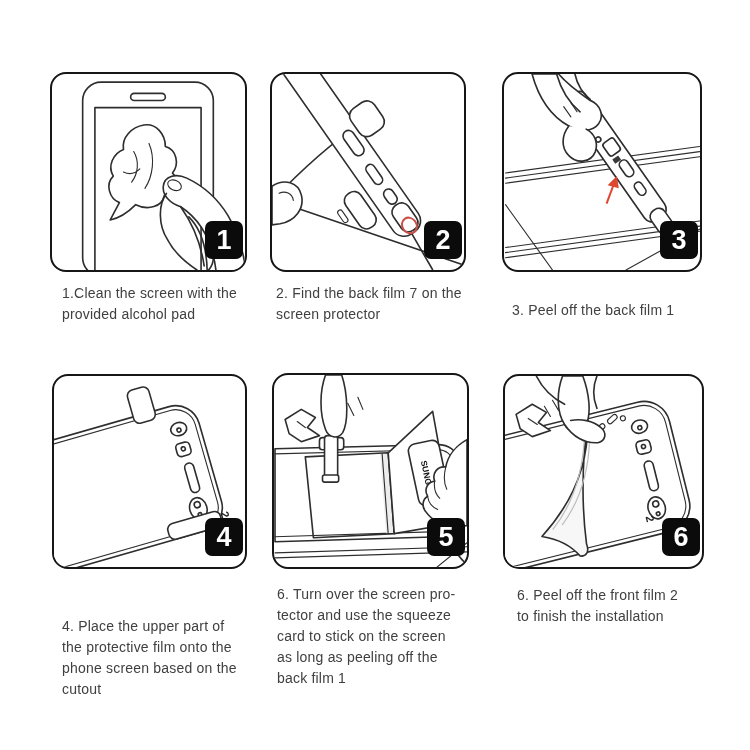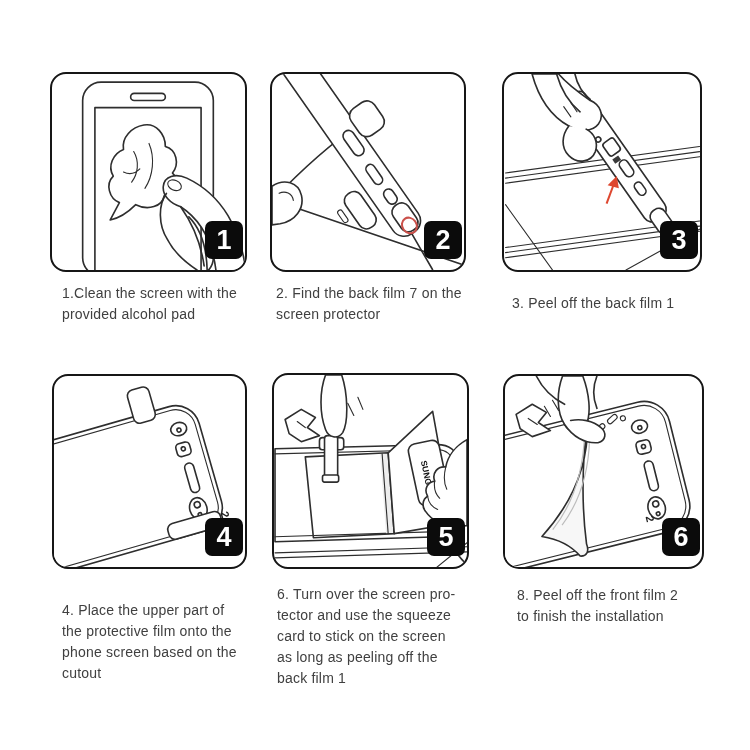--- a/index.html
+++ b/index.html
@@ -205,26 +205,26 @@
         <path class="s thin" d="M20,42 L29,48"></path>
       </g>
     </svg>
     <div class="badge">6</div>
   </div>
 
   <div class="caption" style="left:62px;top:283px">1.Clean the screen with the
 provided alcohol pad</div>
   <div class="caption" style="left:276px;top:283px">2. Find the back film 7 on the
 screen protector</div>
-  <div class="caption" style="left:512px;top:293px">3. Peel off the back film 1</div>
-  <div class="caption" style="left:62px;top:600px">4. Place the upper part of
+  <div class="caption" style="left:512px;top:300px">3. Peel off the back film 1</div>
+  <div class="caption" style="left:62px;top:616px">4. Place the upper part of
 the protective film onto the
 phone screen based on the
 cutout</div>
   <div class="caption" style="left:277px;top:584px">6. Turn over the screen pro-
 tector and use the squeeze
 card to stick on the screen
 as long as peeling off the
 back film 1</div>
-  <div class="caption" style="left:517px;top:585px">8. Peel off the front film 2
+  <div class="caption" style="left:517px;top:585px">6. Peel off the front film 2
 to finish the installation</div>
 
 </div>
 
 </body></html>

